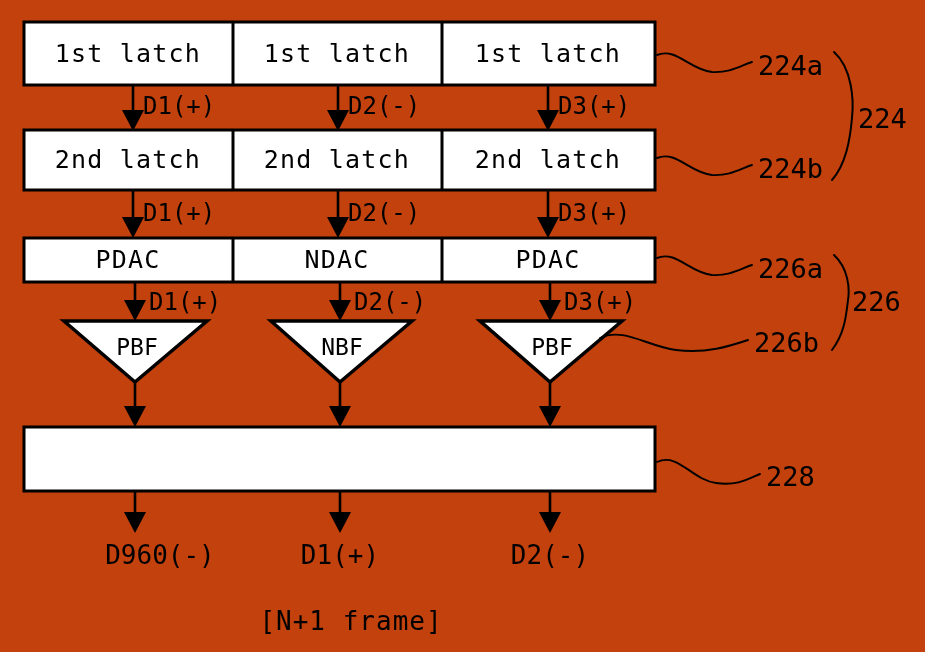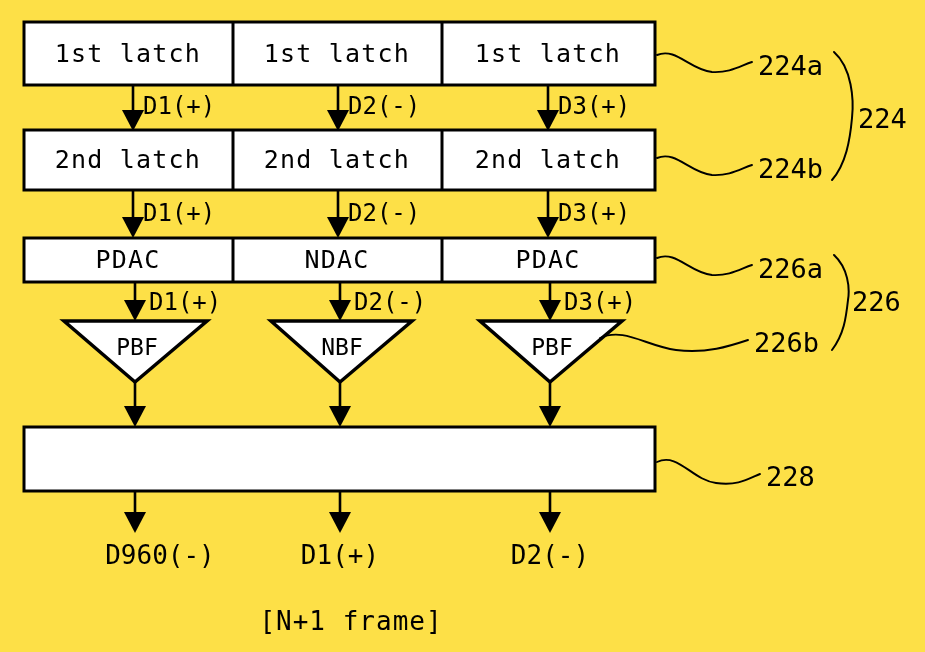--- a/index.html
+++ b/index.html
@@ -7,21 +7,21 @@
     padding: 0;
     background: #ffffff;
   }
   body {
     font-family: "DejaVu Sans Mono", "Liberation Mono", monospace;
   }
   #canvas {
     position: relative;
     width: 925px;
     height: 652px;
-    background: #fde047;
+    background: #c2410c;
     overflow: hidden;
   }
   #diagram-svg {
     position: absolute;
     left: 0;
     top: 0;
     width: 925px;
     height: 652px;
   }
   .box-rect {

